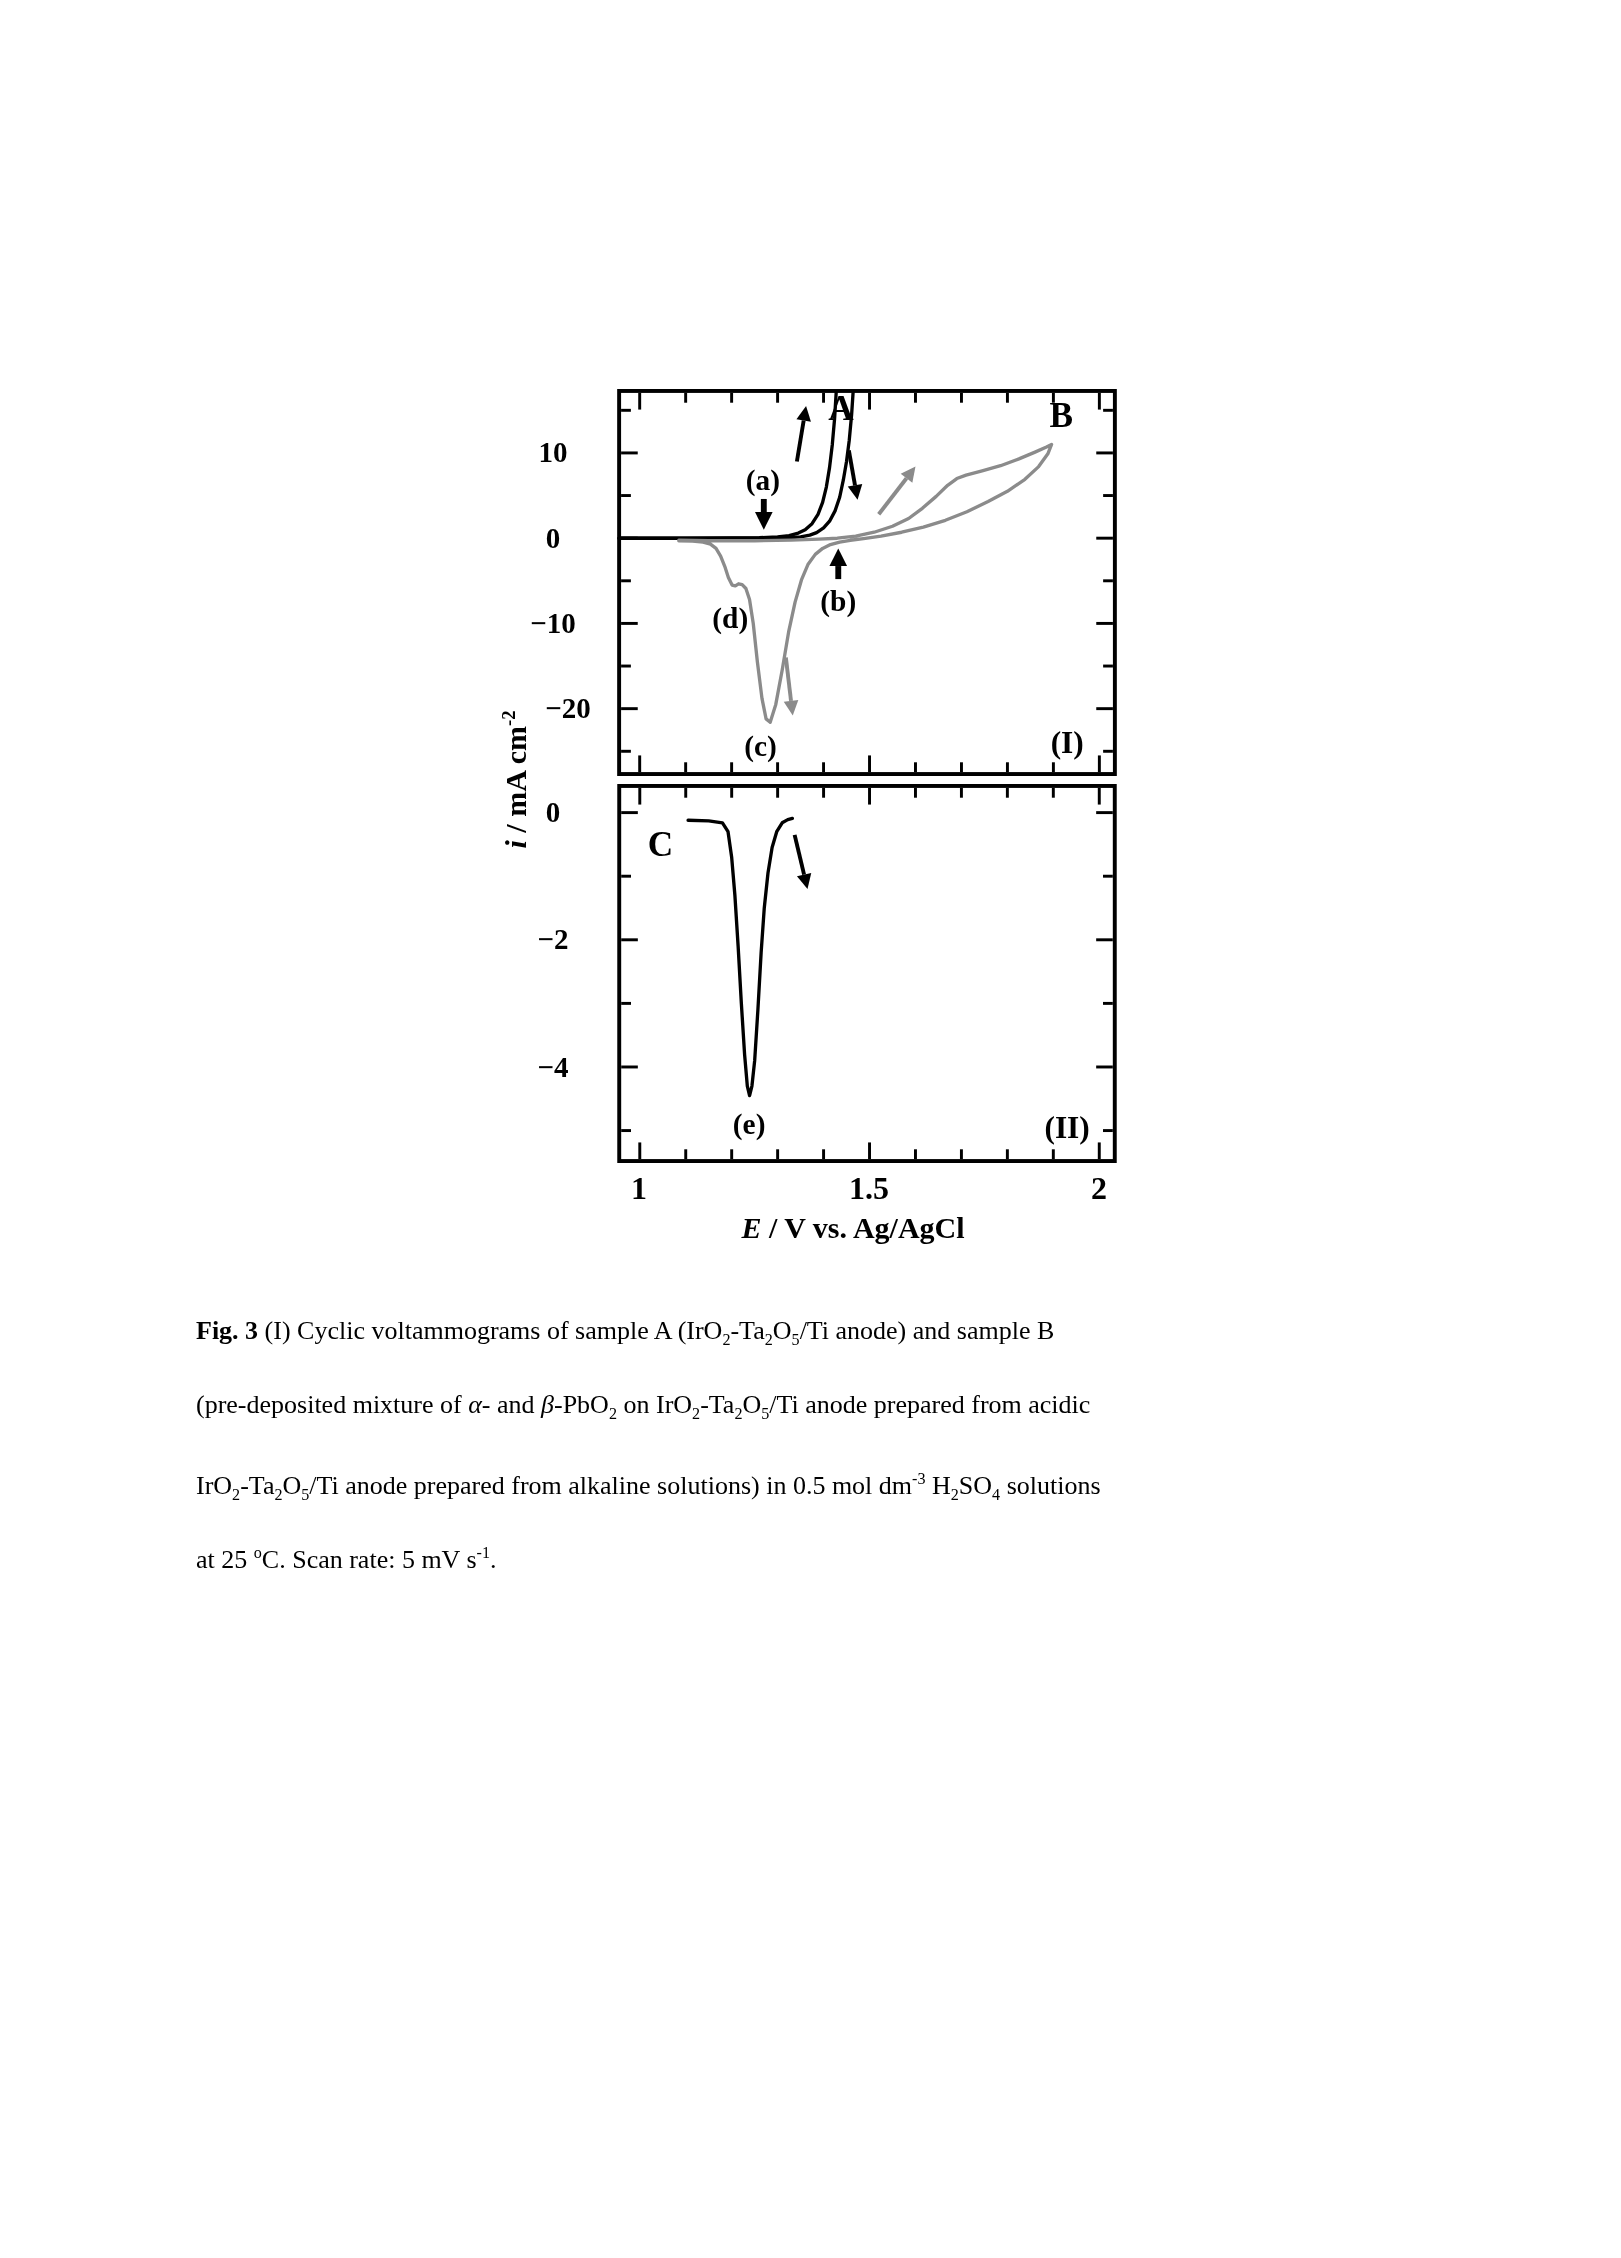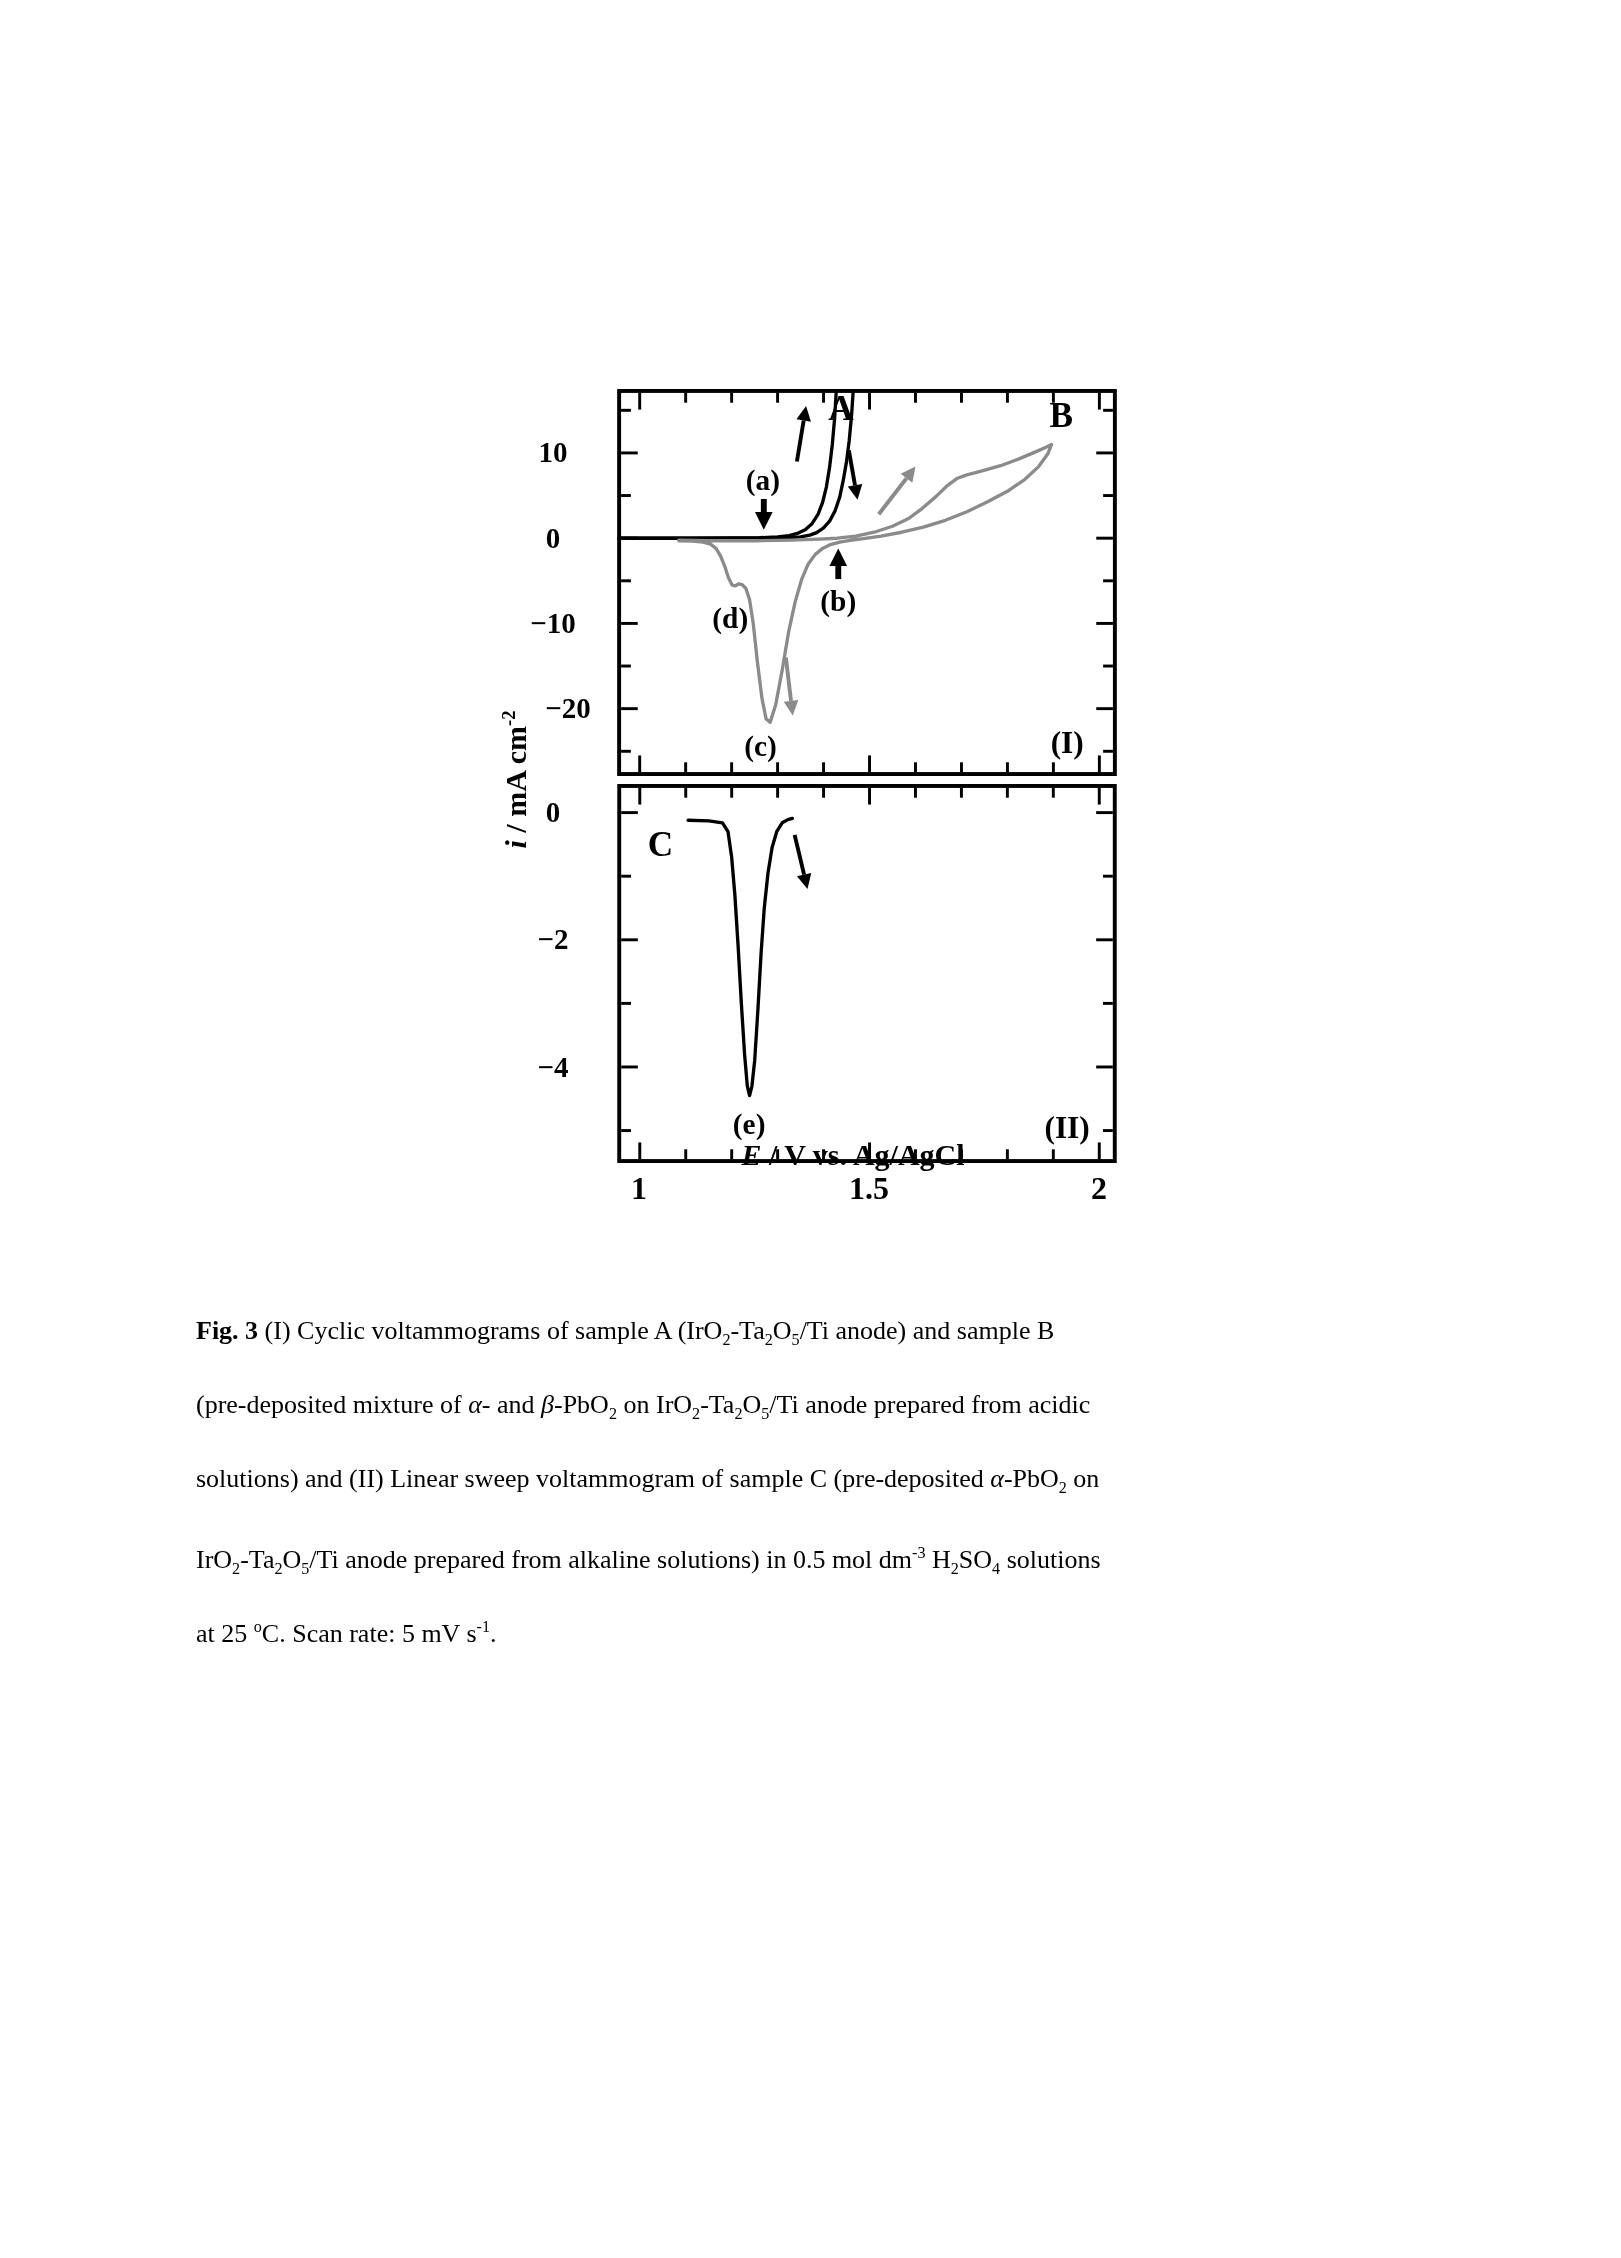--- a/index.html
+++ b/index.html
@@ -4,21 +4,21 @@
 <style>
   html,body{margin:0;padding:0;background:#ffffff;}
   .page{position:relative;width:1621px;height:2258px;background:#ffffff;overflow:hidden;
         font-family:"Liberation Serif","DejaVu Serif",serif;color:#000;}
   .figure{position:absolute;left:0;top:0;width:1621px;height:1274px;}
   .panel-svg{position:absolute;overflow:hidden;}
   .tick-label{position:absolute;font-weight:bold;font-size:29px;line-height:35px;white-space:nowrap;}
   .ytick{text-align:center;width:108px;}
   .xtick{text-align:center;width:88px;font-size:32px;}
   .axis-title{position:absolute;font-weight:bold;font-size:30px;white-space:nowrap;text-align:center;}
-  .x-axis-title{left:549px;top:1138px;width:608px;}
+  .x-axis-title{left:549px;top:1211px;width:608px;}
   .y-axis-title{left:370px;top:760px;width:294px;height:39px;transform:rotate(-90deg);}
   .axis-title .it{font-style:italic;}
   sup,sub{font-size:0.62em;}
   sup{vertical-align:super;}
   sub{vertical-align:sub;}
   .caption{position:absolute;left:196px;top:1294px;width:990px;font-size:26px;}
   .cap-line{height:74px;line-height:74px;white-space:nowrap;}
   .cap-line .b{font-weight:bold;}
   .cap-line .it{font-style:italic;}
   svg text{font-family:"Liberation Serif","DejaVu Serif",serif;}
@@ -167,18 +167,17 @@
         <div class="tick-label xtick" style="left: 595px; top: 1171px;">1</div>
         <div class="tick-label xtick" style="left: 825px; top: 1171px;">1.5</div>
         <div class="tick-label xtick" style="left: 1055px; top: 1171px;">2</div>
       </div>
     <div class="axis-title x-axis-title" id="xlabel"><span class="it">E</span><span> / V vs. Ag/AgCl</span></div>
     <div class="axis-title y-axis-title" id="ylabel"><span class="it">i</span><span> / mA cm</span><sup>-2</sup></div>
   </div>
   <div class="caption" id="caption">
       <div class="cap-line"><span class="b">Fig. 3</span><span> (I) Cyclic voltammograms of sample A (IrO</span><sub>2</sub><span>-Ta</span><sub>2</sub><span>O</span><sub>5</sub><span>/Ti anode) and sample B</span></div>
       <div class="cap-line"><span>(pre-deposited mixture of </span><span class="it">α</span><span>- and </span><span class="it">β</span><span>-PbO</span><sub>2</sub><span> on IrO</span><sub>2</sub><span>-Ta</span><sub>2</sub><span>O</span><sub>5</sub><span>/Ti anode prepared from acidic</span></div>
-      <div class="cap-line"><span>solutions) and (II) Linear sweep voltammogram of sample C (pre-deposited </span><span class="it">α</span><span>-PbO</span><sub>2</sub><span> on</span></div>
       <div class="cap-line"><span>IrO</span><sub>2</sub><span>-Ta</span><sub>2</sub><span>O</span><sub>5</sub><span>/Ti anode prepared from alkaline solutions) in 0.5 mol dm</span><sup>-3</sup><span> H</span><sub>2</sub><span>SO</span><sub>4</sub><span> solutions</span></div>
       <div class="cap-line"><span>at 25 </span><sup>o</sup><span>C. Scan rate: 5 mV s</span><sup>-1</sup><span>.</span></div>
     </div>
 </div>
 
 
 </body></html>

